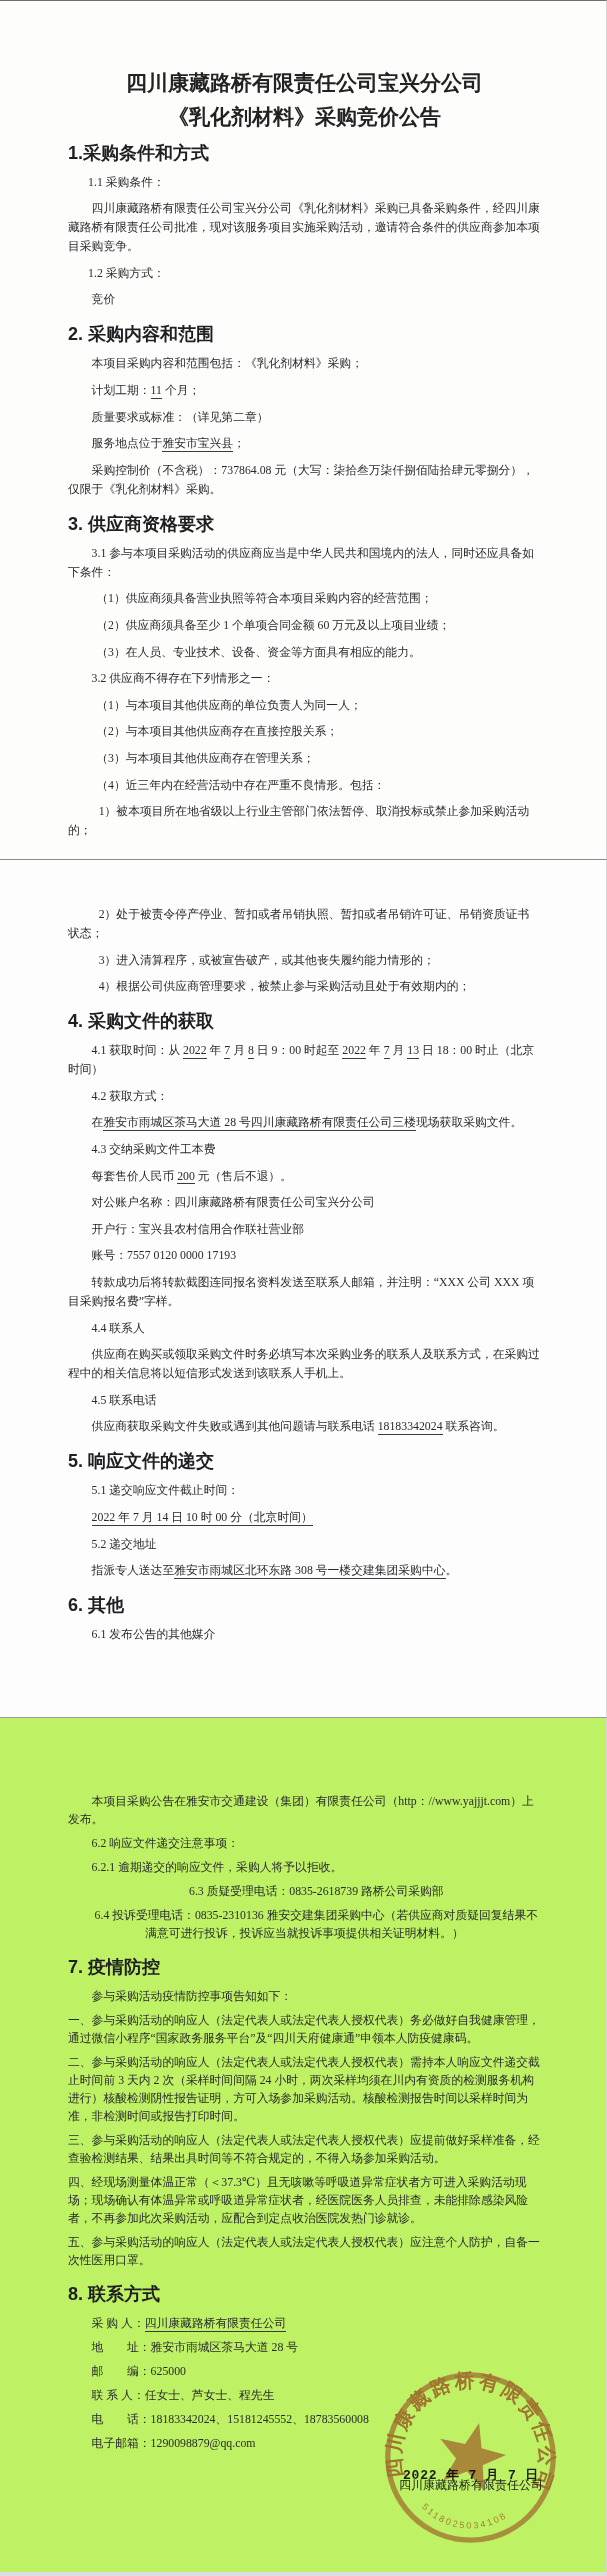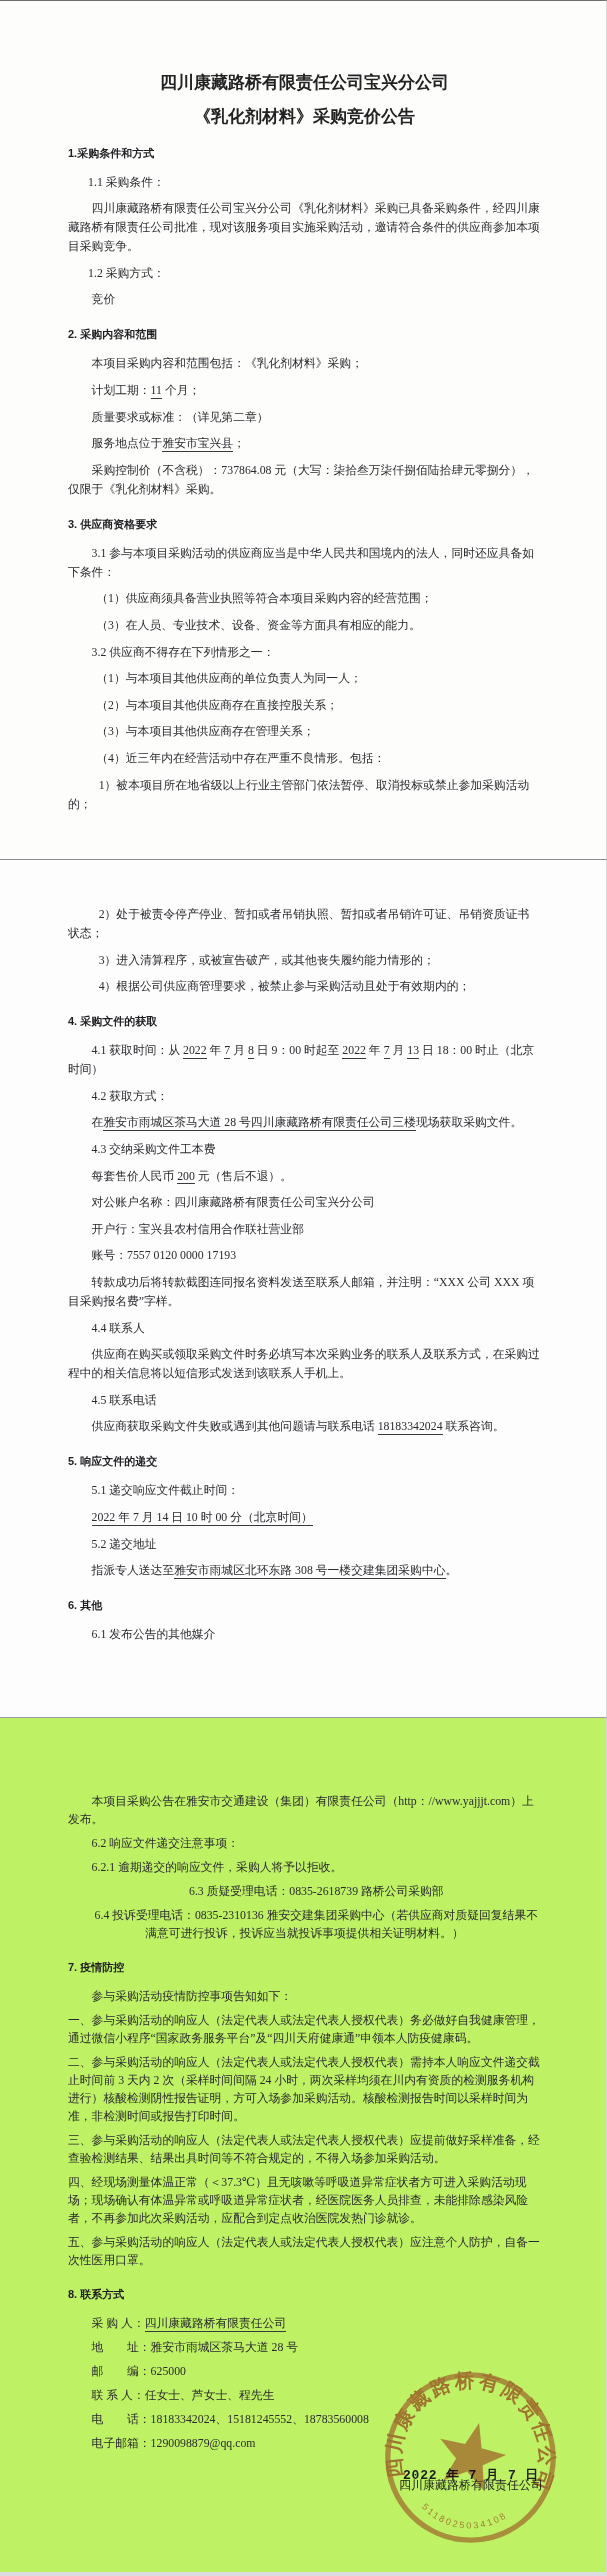--- a/index.html
+++ b/index.html
@@ -5,23 +5,23 @@
   html,body{margin:0;padding:0;background:#ffffff;}
   body{width:607px;font-family:"Liberation Serif","DejaVu Serif",serif;color:#2a2a2e;}
   .page{position:relative;width:607px;overflow:hidden;box-sizing:border-box;
         padding-left:68px;padding-right:65px;border-right:0.8px solid #d8d8db;}
   #page1{height:859px;background:#fdfdfc;border-top:1.5px solid #6e6e6e;padding-top:70px;}
   #page2{height:858px;background:#fdfdfe;border-top:0.8px solid #8a8a8a;padding-top:45px;}
   #page3{height:859px;background:#bef264;border-top:0.8px solid #9a9a9e;padding-top:74px;border-bottom:4.6px solid #dcdce0;}
   p{margin:0 0 7.6px 0;font-size:11.8px;line-height:19px;}
   #page3 p{line-height:18px;margin-bottom:6px;}
   .title{font-family:"Liberation Sans","DejaVu Sans",sans-serif;font-weight:700;
-         font-size:17px;line-height:23px;text-align:center;margin:0 0 10.6px 0;color:#222;}
+         font-size:21px;line-height:23px;text-align:center;margin:0 0 10.6px 0;color:#222;}
   .hd{font-family:"Liberation Sans","DejaVu Sans",sans-serif;font-weight:700;color:#1f1f23;
-      font-size:11px;line-height:21px;margin:15px 0 9px 0;}
+      font-size:18px;line-height:21px;margin:15px 0 9px 0;}
   .ind2{text-indent:2em;}
   .ind17{text-indent:1.7em;}
   .item{text-indent:2.4em;}
   .subitem{text-indent:2.6em;}
   .noind{text-indent:0;}
   .bold{font-weight:400;text-align:center;}
   .u{border-bottom:0.8px solid #3a3a3e;padding-bottom:0.8px;margin-top:24px;}
   .contacts p{margin-bottom:4.6px;}
   .sign{position:absolute;left:376px;width:190px;text-align:center;color:#1c1c1f;}
   .sign-company{top:759px;font-size:12px;}
@@ -46,20 +46,21 @@
   <div class="hd">2. 采购内容和范围</div>
   <p class="ind2">本项目采购内容和范围包括：《乳化剂材料》采购；</p>
   <p class="ind2"><span>计划工期：</span><span class="u">11</span><span> 个月；</span></p>
   <p class="ind2">质量要求或标准：（详见第二章）</p>
   <p class="ind2"><span>服务地点位于</span><span class="u">雅安市宝兴县</span><span>；</span></p>
   <p class="ind2">采购控制价（不含税）：737864.08 元（大写：柒拾叁万柒仟捌佰陆拾肆元零捌分），仅限于《乳化剂材料》采购。</p>
 
   <div class="hd">3. 供应商资格要求</div>
   <p class="ind2">3.1 参与本项目采购活动的供应商应当是中华人民共和国境内的法人，同时还应具备如下条件：</p>
   <p class="item">（1）供应商须具备营业执照等符合本项目采购内容的经营范围；</p>
+  <p class="item">（2）供应商须具备至少 1 个单项合同金额 60 万元及以上项目业绩；</p>
   <p class="item">（3）在人员、专业技术、设备、资金等方面具有相应的能力。</p>
   <p class="ind2">3.2 供应商不得存在下列情形之一：</p>
   <p class="item">（1）与本项目其他供应商的单位负责人为同一人；</p>
   <p class="item">（2）与本项目其他供应商存在直接控股关系；</p>
   <p class="item">（3）与本项目其他供应商存在管理关系；</p>
   <p class="item">（4）近三年内在经营活动中存在严重不良情形。包括：</p>
   <p class="subitem">1）被本项目所在地省级以上行业主管部门依法暂停、取消投标或禁止参加采购活动的；</p>
 </div>
 
 <div class="page" id="page2">

